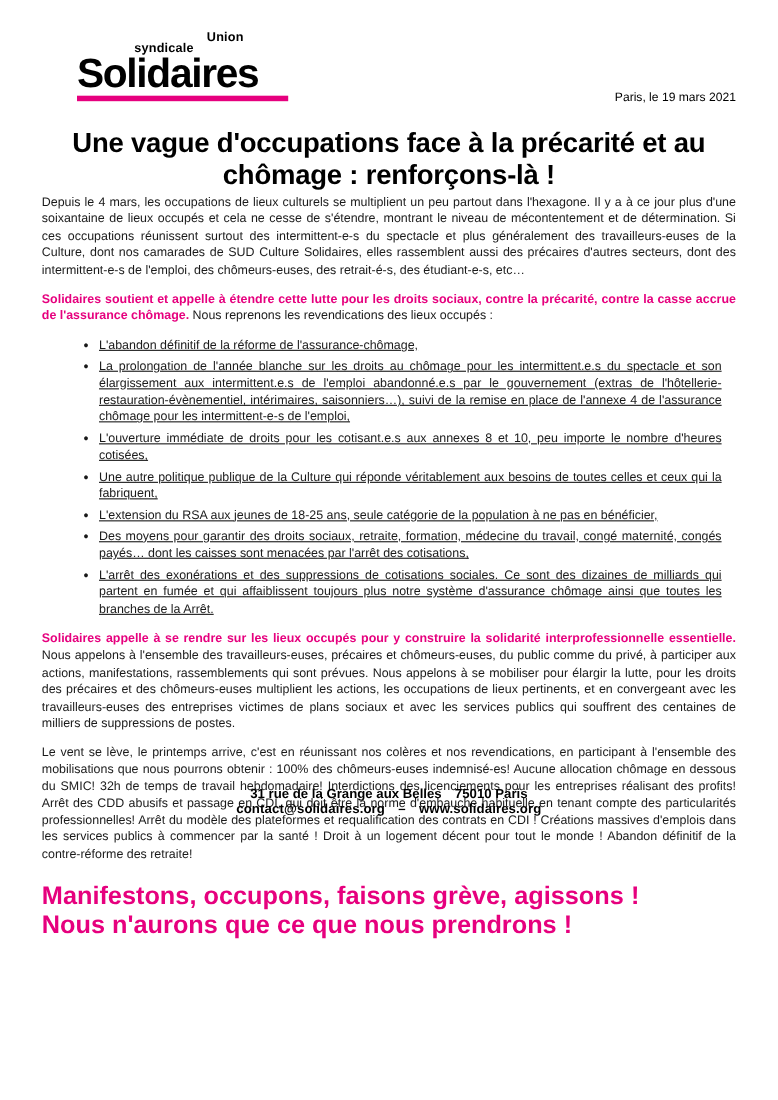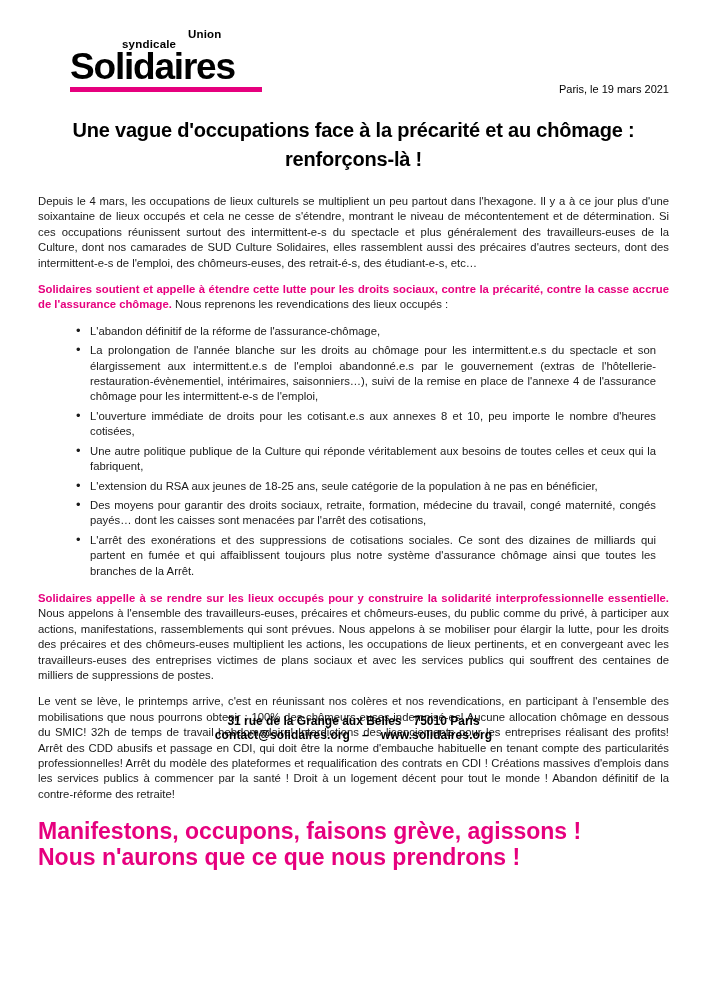--- a/index.html
+++ b/index.html
@@ -67,44 +67,45 @@
   .date {
     position: absolute;
     right: 0;
     top: 61px;
     font-size: 11px;
     font-weight: normal;
     color: #000;
   }
   
   h1.doc-title {
-    font-size: 20px;
+    font-size: 25px;
     font-weight: bold;
     text-align: center;
     line-height: 29px;
-    margin: 22px 6px 20px 6px;
+    margin: 22px 6px 3px 6px;
     color: #000;
     letter-spacing: -0.2px;
   }
   
   p.body {
     font-size: 11.3px;
     line-height: 15.4px;
     text-align: justify;
     margin: 0 0 11px 0;
     color: #1a1a1a;
   }
   .pink {
     color: #e6007e;
     font-weight: bold;
   }
   ul.claims {
     margin: 2px 13px 12px 0;
     padding-left: 38px;
     list-style: none;
+    text-decoration: underline;
   }
   ul.claims li {
     font-size: 11.3px;
     line-height: 15.4px;
     text-align: justify;
     margin-bottom: 4px;
     position: relative;
     padding-left: 14px;
   }
   ul.claims li::before {

